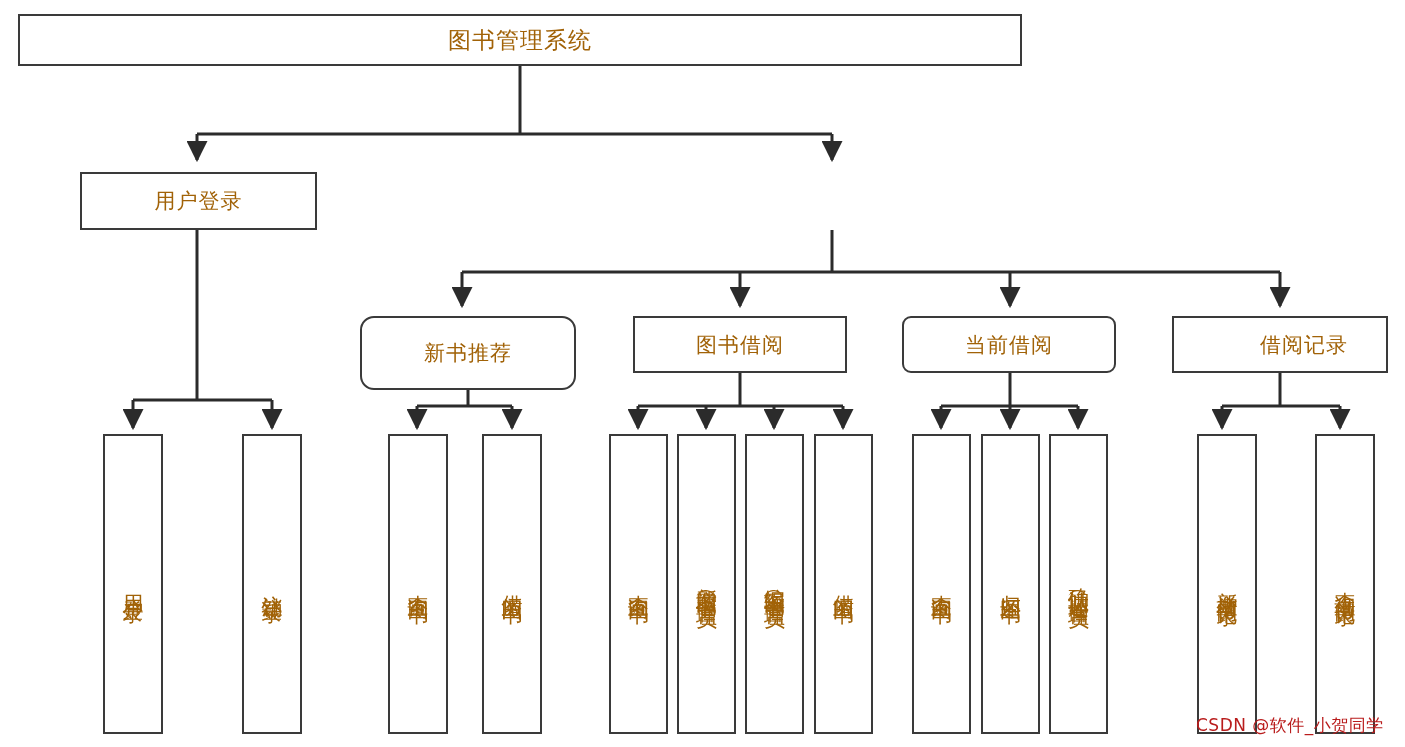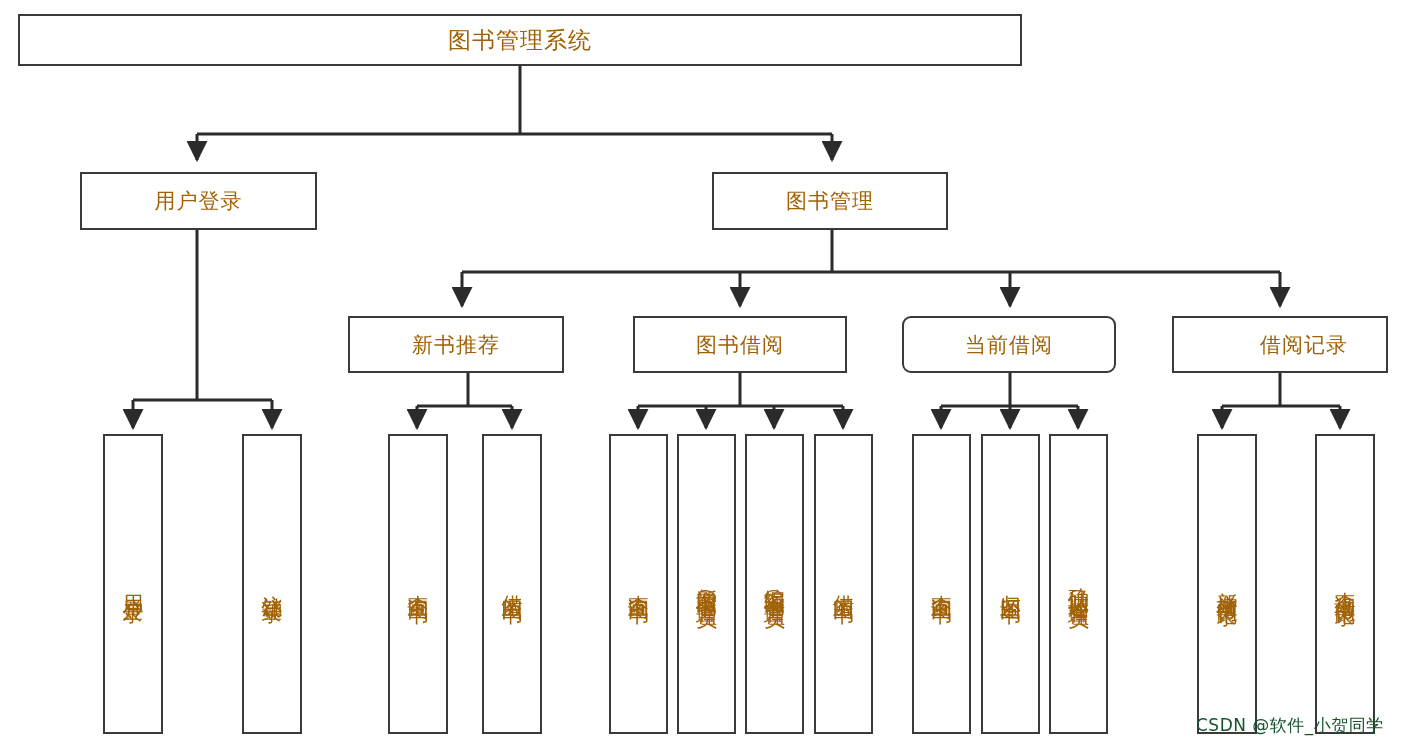--- a/index.html
+++ b/index.html
@@ -58,21 +58,21 @@
     display: block;
   }
   .node.title {
     font-size: 23px;
   }
   .watermark {
     position: absolute;
     left: 1196px;
     top: 714px;
     font-size: 17px;
-    color: #14532d;
+    color: #b91c1c;
     white-space: nowrap;
     z-index: 5;
     letter-spacing: 0.5px;
   }
 </style>
 </head>
 <body>
 
 <div id="canvas">
 
@@ -122,23 +122,22 @@
       <path d="M 1280 373 L 1280 406"></path>
       <path d="M 1222 406 L 1340 406"></path>
       <path d="M 1222 406 L 1222 428" marker-end="url(#arrow)"></path>
       <path d="M 1340 406 L 1340 428" marker-end="url(#arrow)"></path>
     </g>
   </svg>
 
   <div class="node horiz title" style="left:18px; top:14px; width:1004px; height:52px;">图书管理系统</div>
 
   <div class="node horiz" style="left:80px; top:172px; width:237px; height:58px;">用户登录</div>
-  <div class="node horiz" style="left:712px; top:172px; width:236px; height:58px;">图书管理</div>
 
-  <div class="node horiz" style="left:348px; top:316px; width:216px; height:57px;">新书推荐</div>
+  <div class="node horiz" style="left:360px; top:316px; width:216px; height:74px;border-radius:14px;">新书推荐</div>
   <div class="node horiz" style="left:633px; top:316px; width:214px; height:57px;">图书借阅</div>
   <div class="node horiz" style="left:902px; top:316px; width:214px; height:57px;border-radius:9px;">当前借阅</div>
   <div class="node horiz" style="left:1172px; top:316px; width:216px; height:57px;padding-left:48px;">借阅记录</div>
 
   <div class="node vert" style="left:103px; top:434px; width:60px; height:300px;">
     <span class="vlabel">用户登录</span>
   </div>
   <div class="node vert" style="left:242px; top:434px; width:60px; height:300px;">
     <span class="vlabel">注销登录</span>
   </div>

